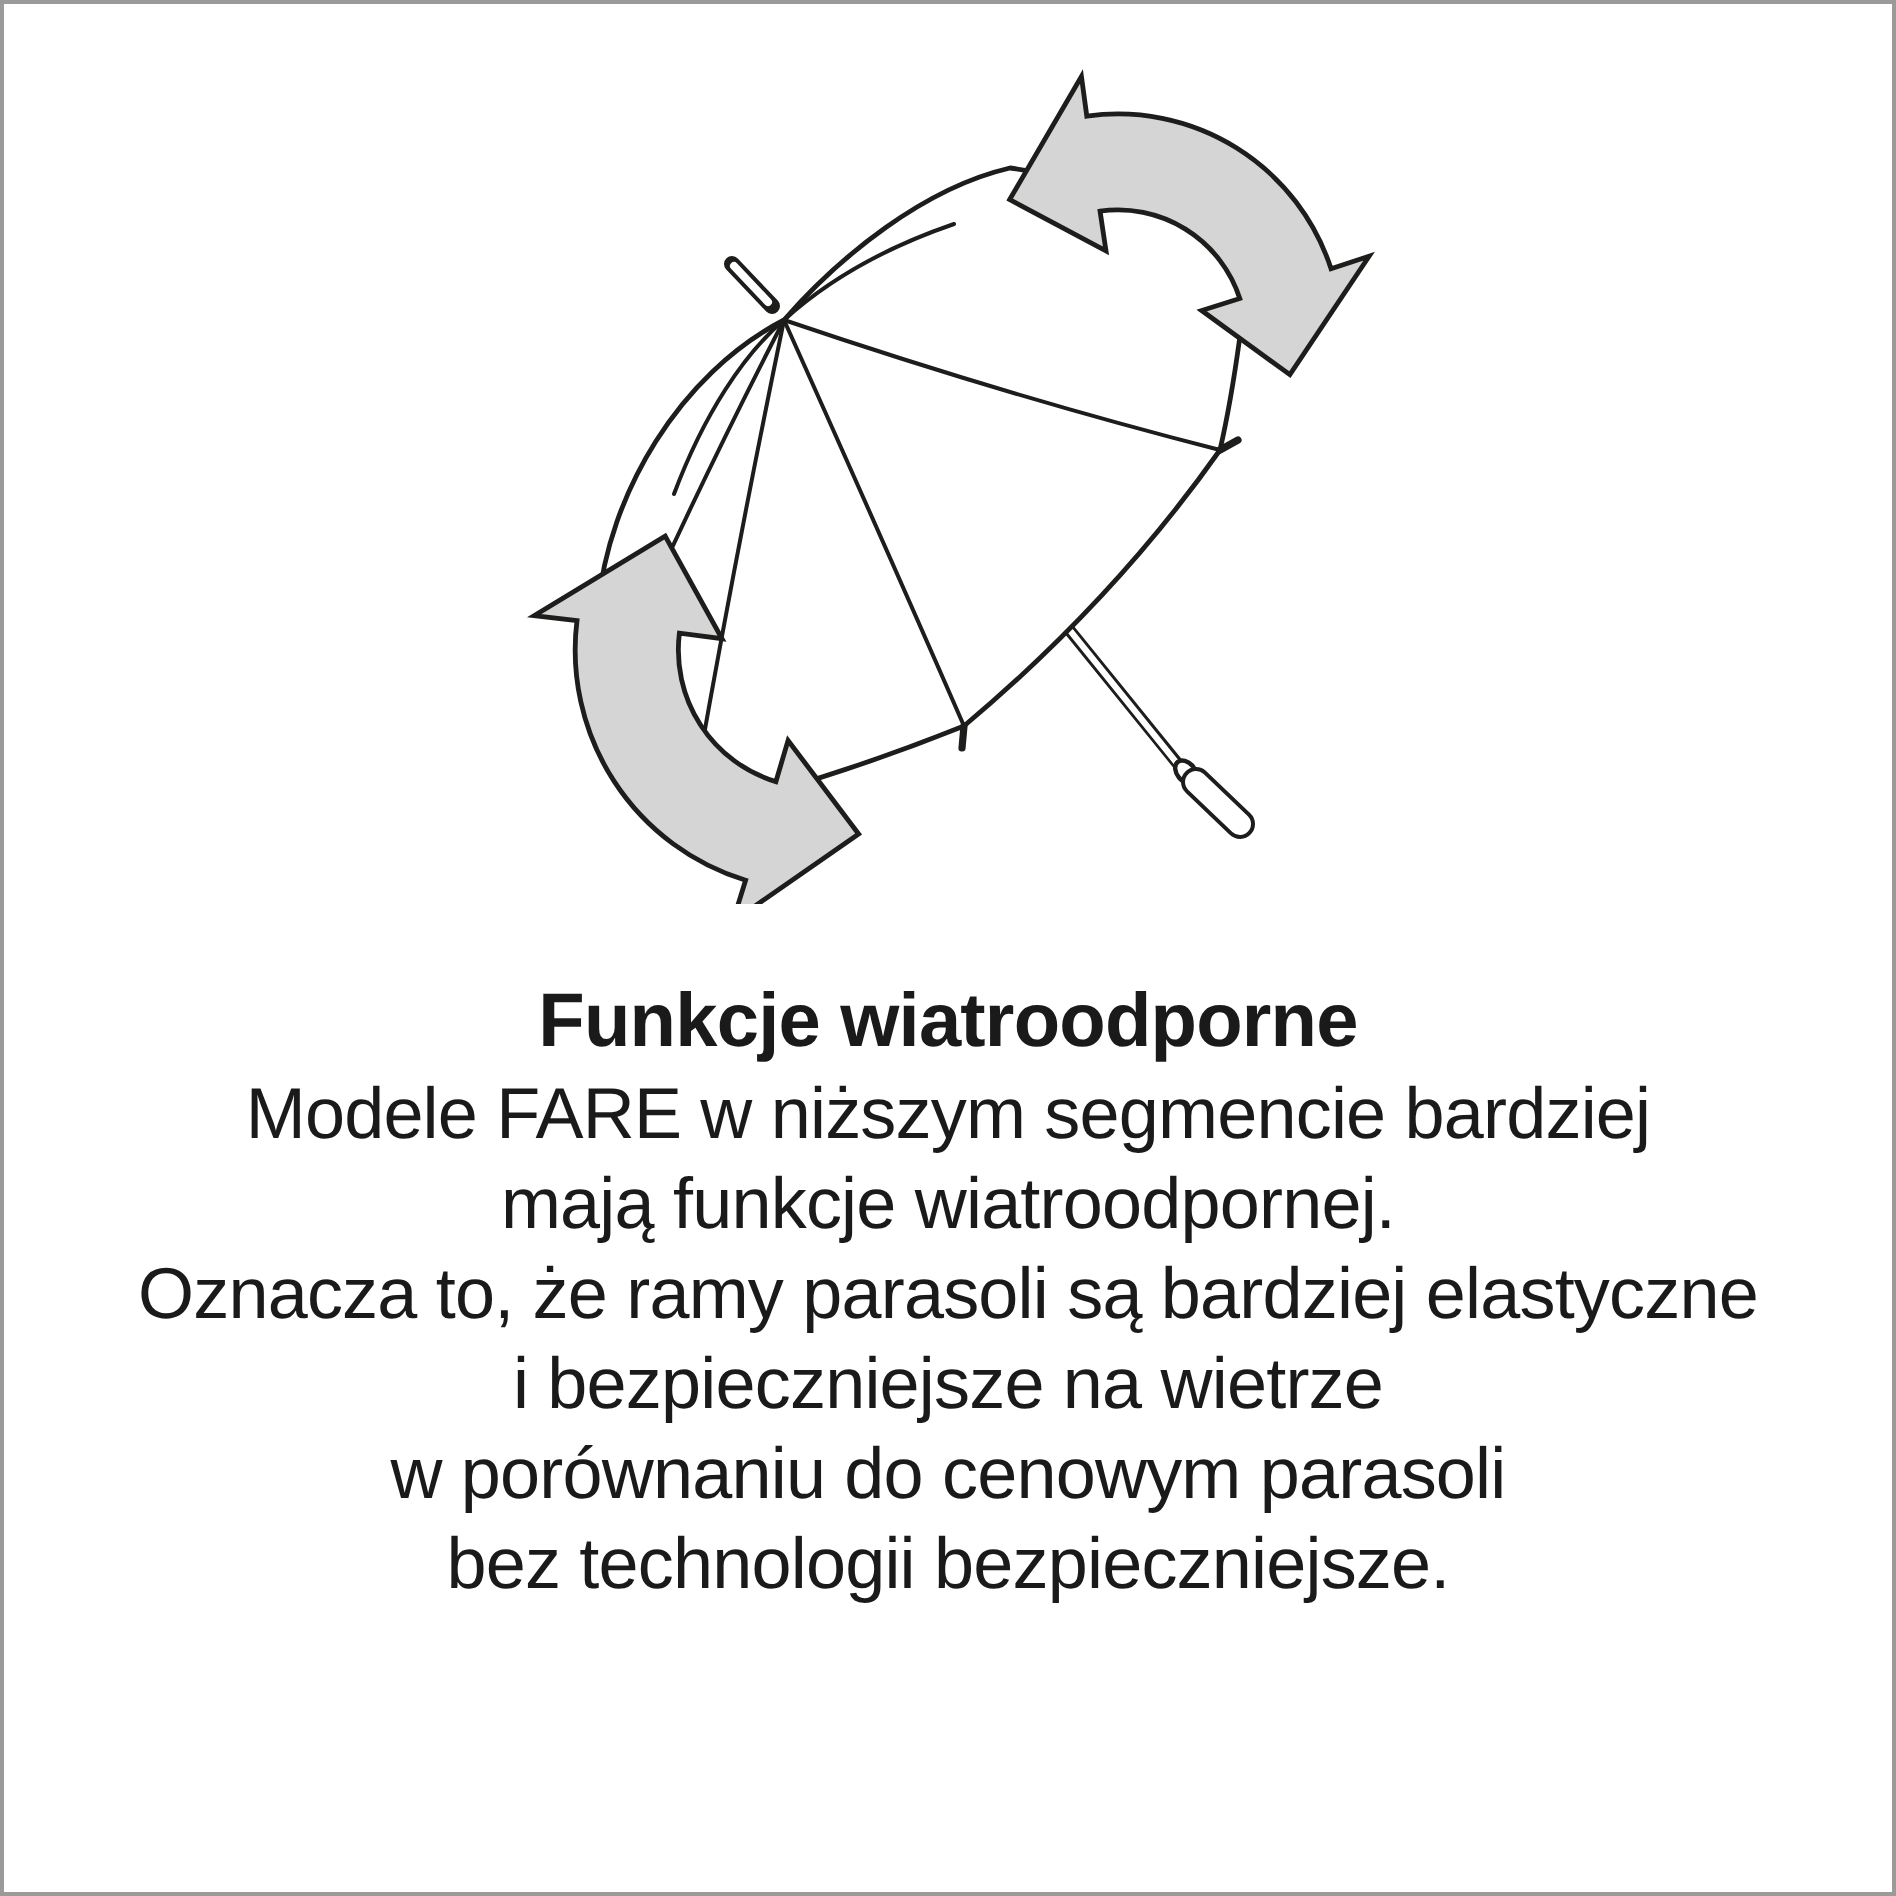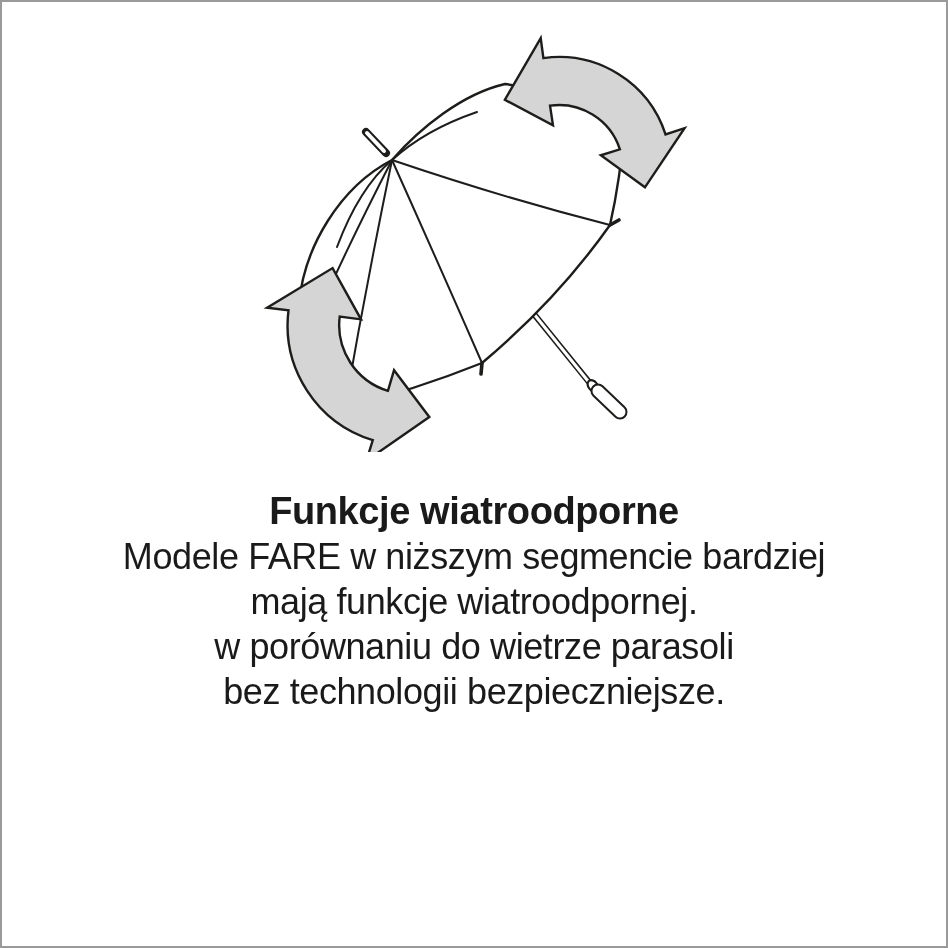--- a/index.html
+++ b/index.html
@@ -108,17 +108,19 @@
         L 42.4 -50.6 L 41.3 -15 L 14.1 -16.9 L 20.6 -24.5
         A 32 32 0 0 0 -20.6 -24.5
         L -14.1 -16.9 Z"></path>
     </g>
   </svg>
 
   <div class="copy">
     <div class="title">Funkcje wiatroodporne</div>
     <div class="line">Modele FARE w niższym segmencie bardziej</div>
     <div class="line">mają funkcje wiatroodpornej.</div>
-    <div class="line">w porównaniu do wietrze parasoli</div>
+    <div class="line">Oznacza to, że ramy parasoli są bardziej elastyczne</div>
+    <div class="line">i bezpieczniejsze na wietrze</div>
+    <div class="line">w porównaniu do cenowym parasoli</div>
     <div class="line">bez technologii bezpieczniejsze.</div>
   </div>
 
 </div>
 
 </body></html>

